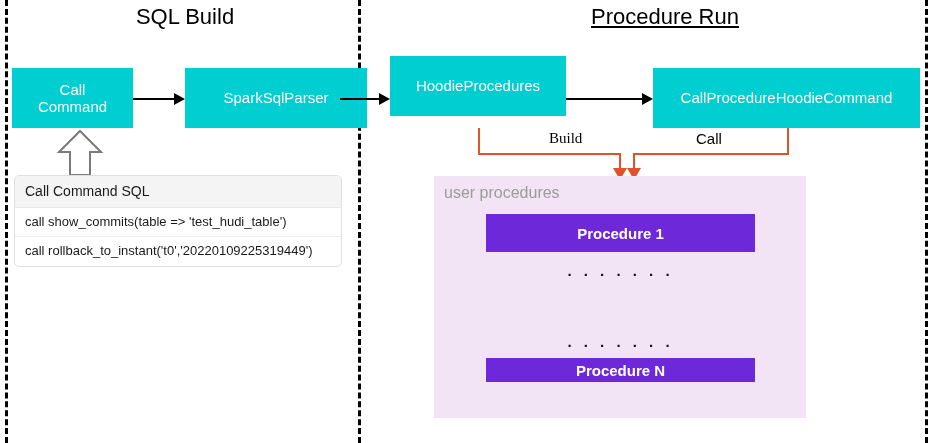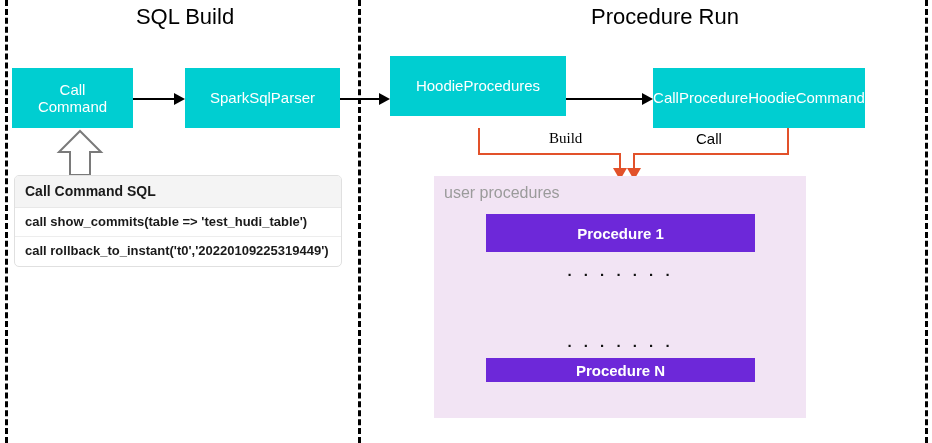--- a/index.html
+++ b/index.html
@@ -51,55 +51,55 @@
 </head>
 <body>
 
 <div id="canvas">
 
   <div class="divider" style="left:5px;"></div>
   <div class="divider" style="left:358px;"></div>
   <div class="divider" style="left:925px;"></div>
 
   <div class="section-title" style="left:110px;top:4px;width:150px;">SQL Build</div>
-  <div class="section-title" style="left:565px;top:4px;width:200px;">Procedure Run</div>
+  <div class="section-title" style="left:565px;top:4px;width:200px;text-decoration:underline;">Procedure Run</div>
 
   <div class="tealbox" style="left:12px;top:68px;width:121px;height:60px;">
     <div>
       <div>Call</div>
       <div>Command</div>
     </div>
   </div>
 
-  <div class="tealbox" style="left:185px;top:68px;width:155px;height:60px;">
+  <div class="tealbox" style="left:185px;top:68px;width:182px;height:60px;">
     <span>SparkSqlParser</span>
   </div>
 
   <div class="tealbox" style="left:390px;top:56px;width:176px;height:60px;">
     <span>HoodieProcedures</span>
   </div>
 
-  <div class="tealbox" style="left:653px;top:68px;width:212px;height:60px;">
+  <div class="tealbox" style="left:653px;top:68px;width:267px;height:60px;">
     <span>CallProcedureHoodieCommand</span>
   </div>
 
   <div class="arrow-line" style="left:133px;top:98px;width:41px;"></div>
   <div class="arrow-head" style="left:174px;top:93px;"></div>
 
   <div class="arrow-line" style="left:340px;top:98px;width:39px;"></div>
   <div class="arrow-head" style="left:379px;top:93px;"></div>
 
   <div class="arrow-line" style="left:566px;top:98px;width:76px;"></div>
   <div class="arrow-head" style="left:642px;top:93px;"></div>
 
   <svg class="hollow-arrow" style="left:56px;top:129px;" width="48" height="48" viewBox="0 0 48 48">
     <polygon points="24,2 45,23 34,23 34,46 14,46 14,23 3,23" fill="#ffffff" stroke="#7a7a7a" stroke-width="2"></polygon>
   </svg>
 
-  <div class="sqltable" style="left:14px;top:175px;width:328px;height:92px;font-weight:bold;">
+  <div class="sqltable" style="left:14px;top:175px;width:328px;height:92px;">
     <div class="sqlhead">Call Command SQL</div>
     <div class="sqlrow">call show_commits(table =&gt; 'test_hudi_table')</div>
     <div class="sqlrow last">call rollback_to_instant('t0','20220109225319449')</div>
   </div>
 
   <div class="org-v" style="left:478px;top:128px;height:26px;"></div>
   <div class="org-h" style="left:478px;top:153px;width:142px;"></div>
   <div class="org-v" style="left:619px;top:153px;height:17px;"></div>
   <div class="org-head" style="left:613px;top:168px;"></div>
   <div class="conn-label" style="left:549px;top:130px;font-family:Liberation Serif, serif;">Build</div>

